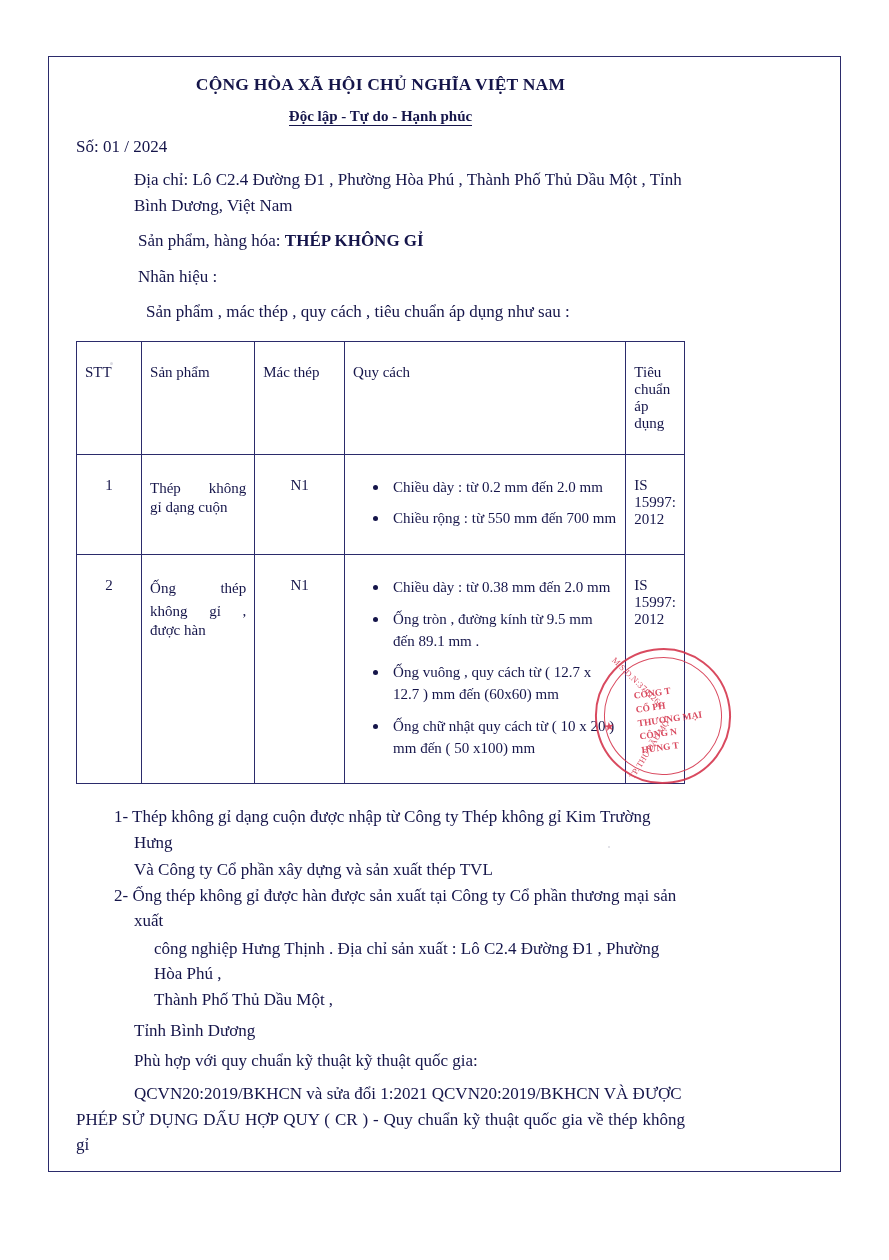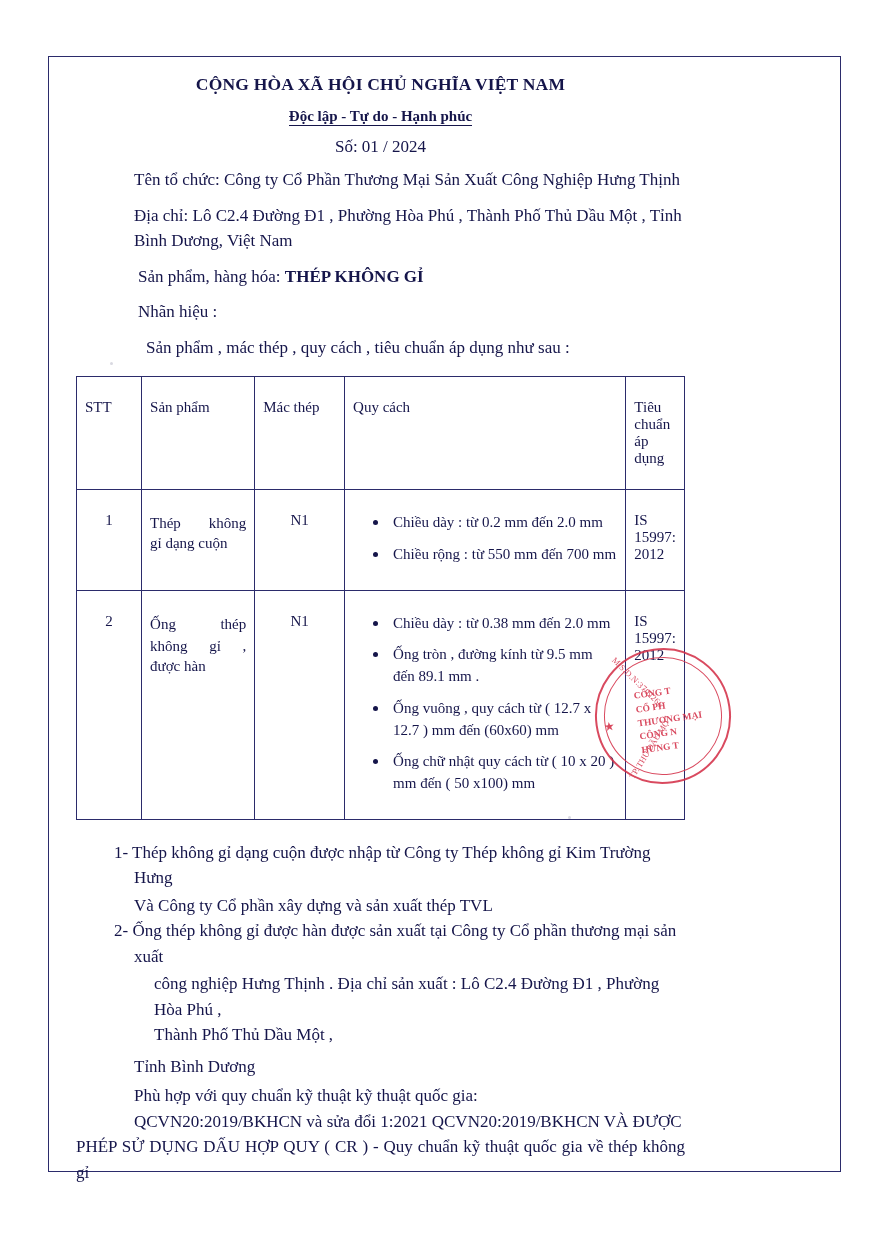--- a/index.html
+++ b/index.html
@@ -57,21 +57,21 @@
 
   .title {
     text-align: center;
     font-weight: bold;
     font-size: 24px;
     margin-top: 34px;
     letter-spacing: 0.6px;
     color: #15154a;
   }
   .subtitle {
-    text-align: center;
+    text-align: left;
     font-size: 17px;
     margin-top: 12px;
     color: #15154a;
   }
 
   .para {
     font-size: 17px;
     line-height: 1.5;
     color: #15154a;
     margin-top: 10px;
@@ -147,20 +147,21 @@
   }
   .note-sub {
     padding-left: 78px;
   }
   .note-plain {
     padding-left: 58px;
   }
   .footer-just {
     padding-left: 58px;
     text-align: justify;
+    margin-top: 8px;
     font-family: Liberation Serif, serif;
   }
   .footer-last {
     padding-left: 0;
     text-align: justify;
   }
 
   
   .seal {
     position: absolute;
@@ -227,21 +228,20 @@
 
 <div class="page-border"></div>
 
 <div class="content">
 
   <div class="hdr-line1">CỘNG HÒA XÃ HỘI CHỦ NGHĨA VIỆT NAM</div>
   <div class="hdr-line2"><span class="u">Độc lập - Tự do - Hạnh phúc</span></div>
 
   <div class="subtitle">Số: 01 / 2024</div>
 
-  <div class="para indent-1"><span>Tên tổ chức: </span><span>Công ty Cổ Phần Thương Mại Sản Xuất Công Nghiệp Hưng Thịnh</span></div>
 
   <div class="para indent-1"><span>Địa chỉ: </span><span>Lô C2.4 Đường Đ1 , Phường Hòa Phú , Thành Phố Thủ Dầu Một , Tỉnh</span></div>
   <div class="para indent-1" style="margin-top:0">Bình Dương, Việt Nam</div>
 
 
   <div class="para indent-2"><span>Sản phẩm, hàng hóa: </span><span class="bold">THÉP KHÔNG GỈ</span></div>
 
   <div class="para indent-2">Nhãn hiệu :</div>
 
   <div class="para indent-3">Sản phẩm , mác thép , quy cách , tiêu chuẩn áp dụng như sau :</div>

